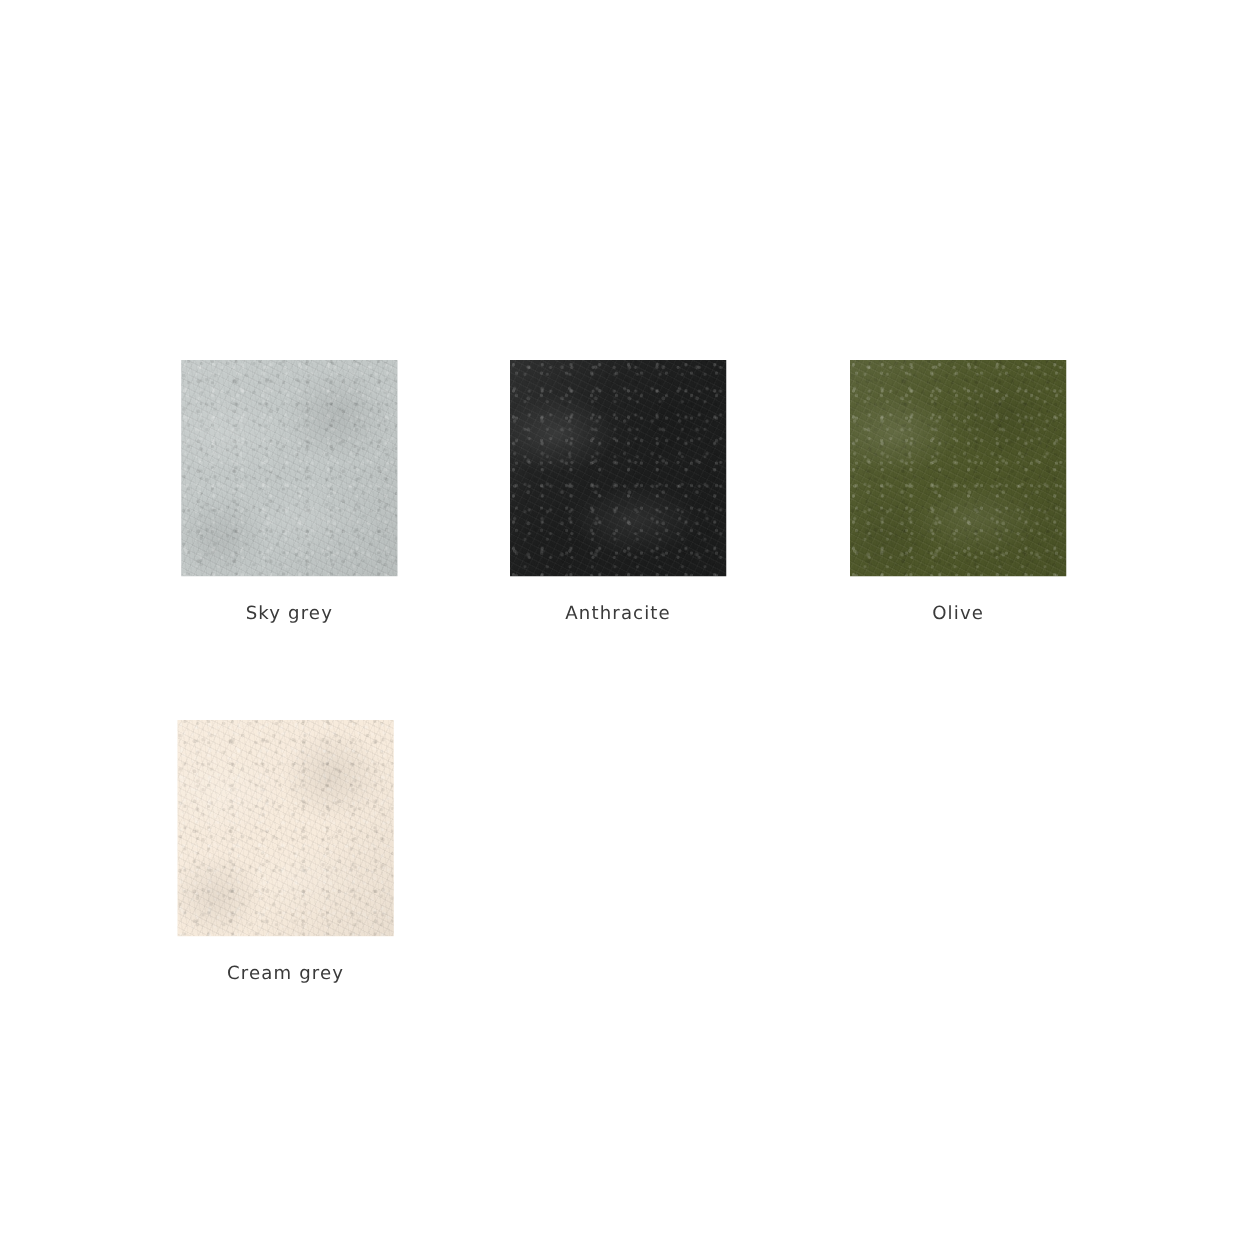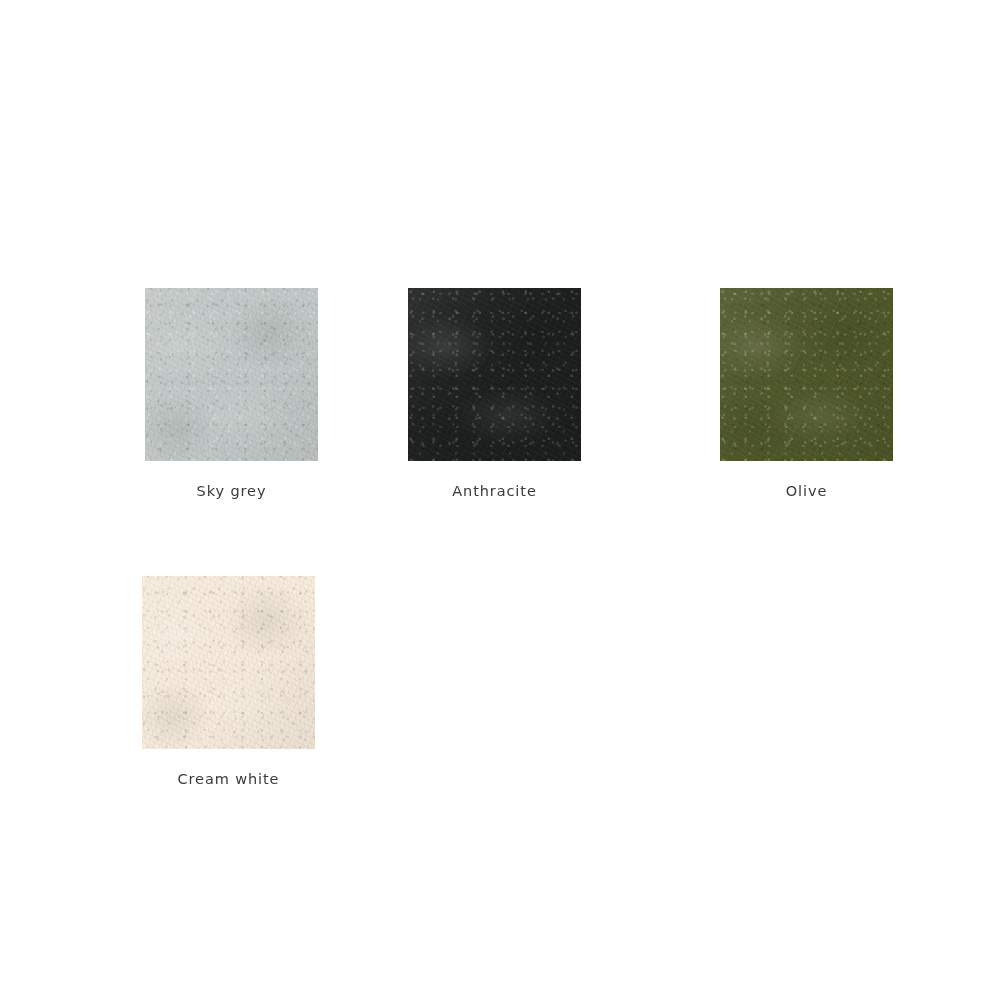--- a/index.html
+++ b/index.html
@@ -132,31 +132,31 @@
     </div>
     <div class="swatch-cell" style="left: 408px; top: 288px; width: 148px;">
       <div class="swatch-chip chip-dark" style="width: 173px; height: 173px; background: rgb(28, 29, 29);">
         <div class="tex-a"></div>
         <div class="tex-b"></div>
         <div class="tex-c"></div>
         <div class="tex-shade"></div>
       </div>
       <div class="swatch-label" style="width: 173px; color: rgb(58, 58, 58);">Anthracite</div>
     </div>
-    <div class="swatch-cell" style="left: 680px; top: 288px; width: 173px; margin-left: 40px;">
+    <div class="swatch-cell" style="left: 680px; top: 288px; width: 173px;">
       <div class="swatch-chip chip-mid" style="width: 173px; height: 173px; background: rgb(77, 86, 40);">
         <div class="tex-a"></div>
         <div class="tex-b"></div>
         <div class="tex-c"></div>
         <div class="tex-shade"></div>
       </div>
       <div class="swatch-label" style="width: 173px; color: rgb(58, 58, 58);">Olive</div>
     </div>
     <div class="swatch-cell" style="left: 142px; top: 576px; width: 173px;">
       <div class="swatch-chip chip-light" style="width: 173px; height: 173px; background: rgb(247, 235, 220);">
         <div class="tex-a"></div>
         <div class="tex-b"></div>
         <div class="tex-c"></div>
         <div class="tex-shade"></div>
       </div>
-      <div class="swatch-label" style="width: 173px; color: rgb(58, 58, 58);">Cream white</div>
+      <div class="swatch-label" style="width: 173px; color: rgb(58, 58, 58);">Cream grey</div>
     </div>
   </div>
 
 </body></html>

